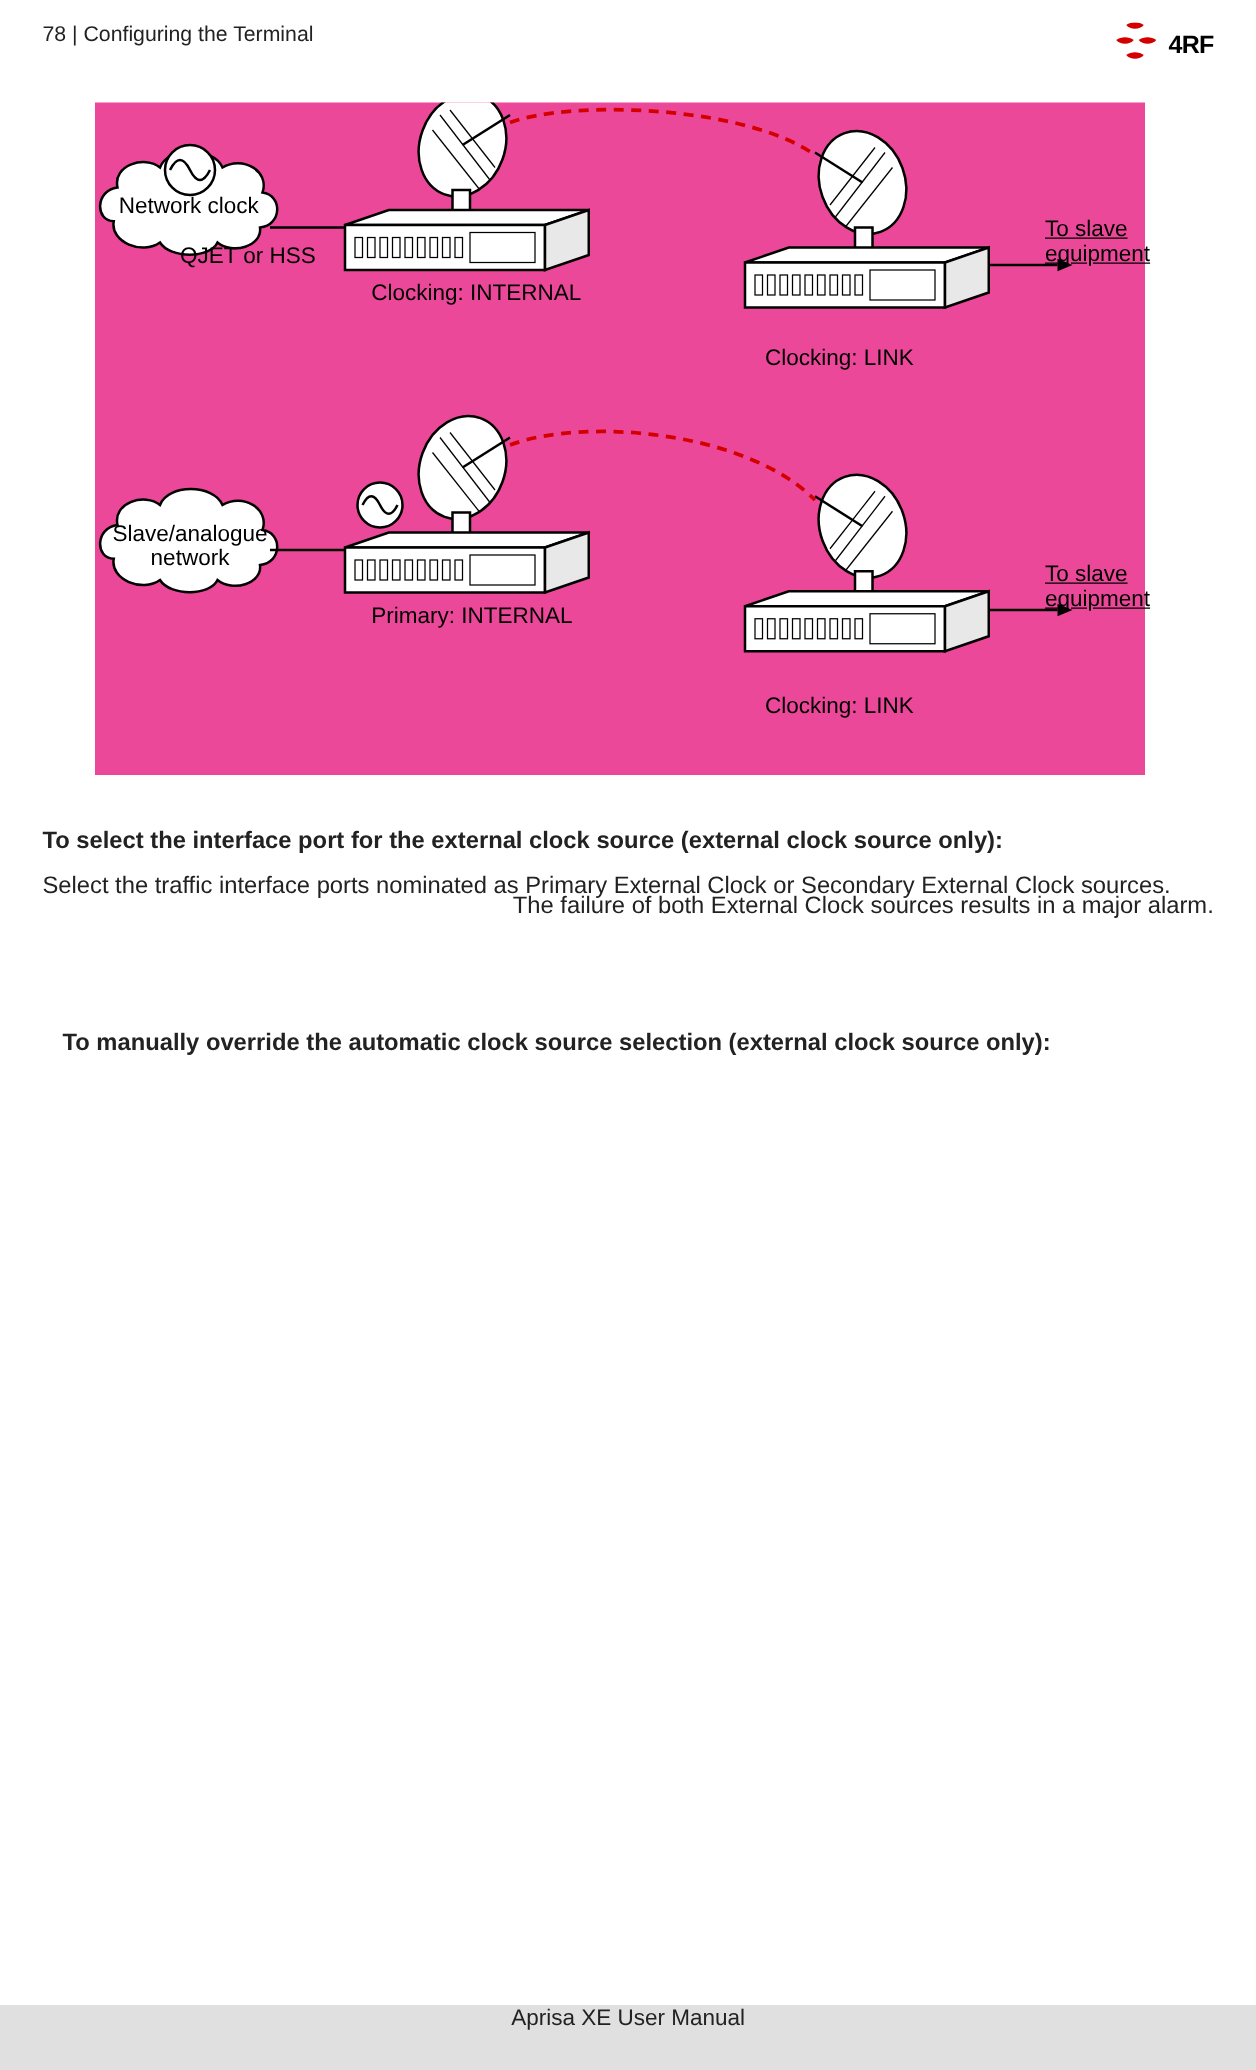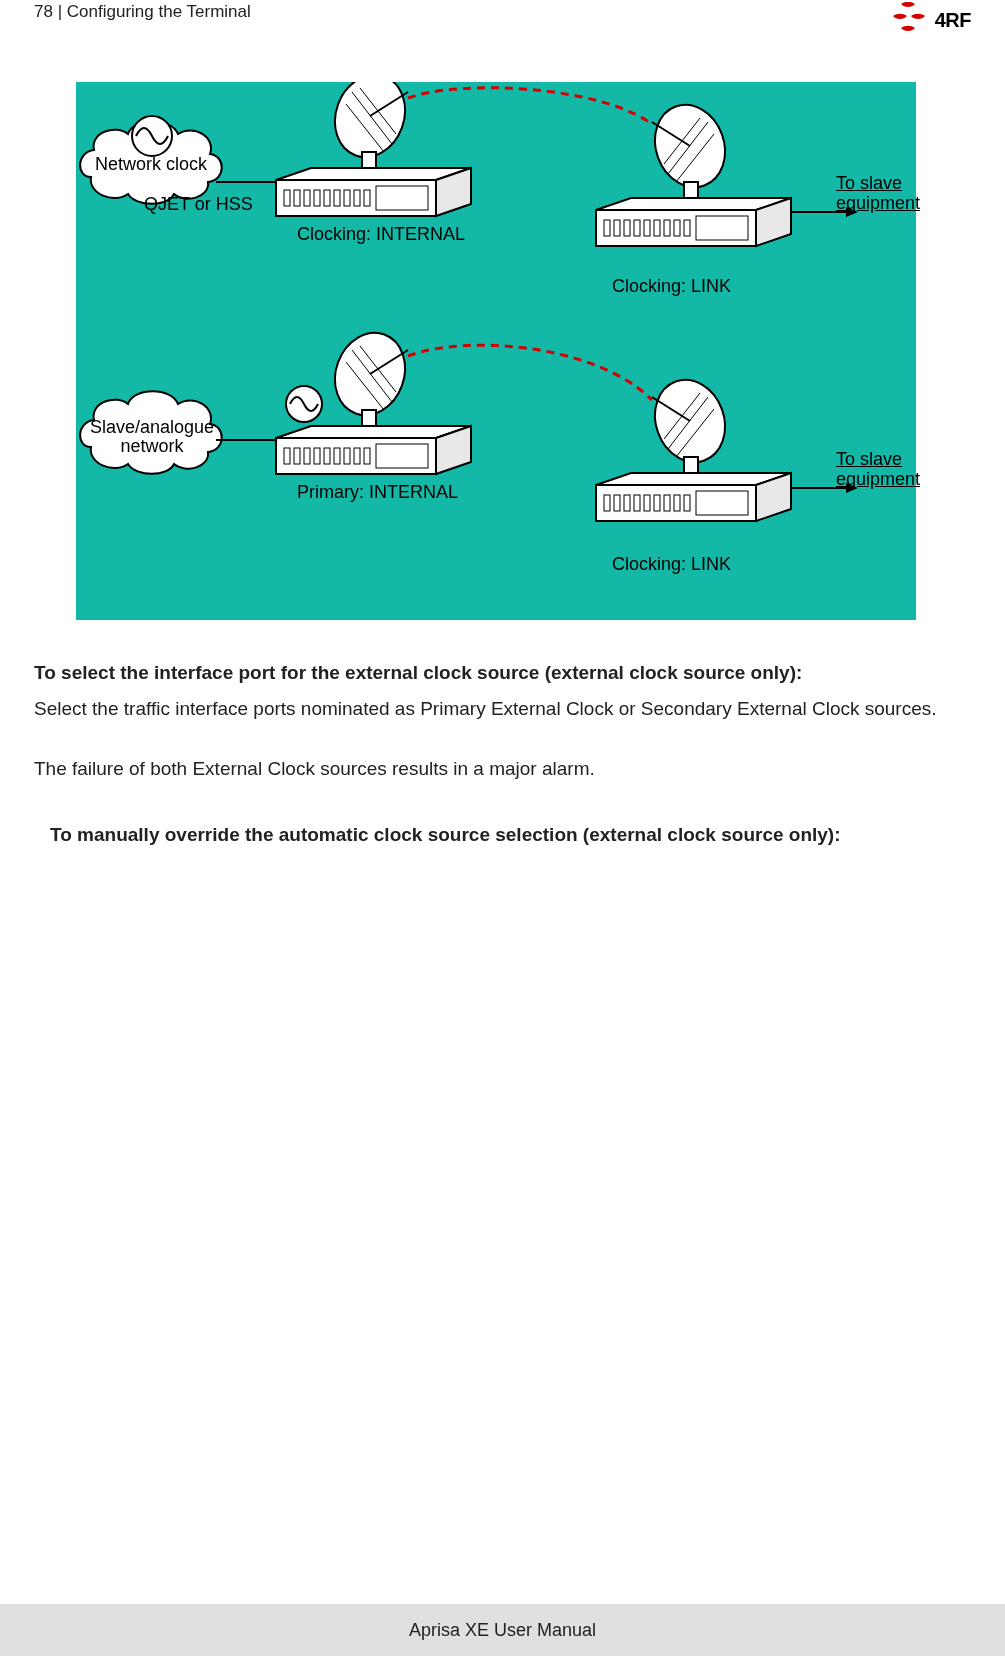--- a/index.html
+++ b/index.html
@@ -13,21 +13,21 @@
     position: relative;
   }
   .page {
     width: 1005px;
     height: 1656px;
     position: relative;
     box-sizing: border-box;
   }
   .header {
     position: absolute;
-    top: 2px;
+    top: 18px;
     left: 34px;
     right: 34px;
     height: 42px;
     display: flex;
     justify-content: space-between;
     align-items: flex-start;
     font-family: Arial, sans-serif;
     gap: 32px;
   }
   .header-text {
@@ -44,21 +44,21 @@
     font-weight: 700;
     color: #000;
     letter-spacing: -0.5px;
   }
   .figure {
     position: absolute;
     top: 82px;
     left: 76px;
     width: 840px;
     height: 538px;
-    background: #14b8a6;
+    background: #ec4899;
   }
   
   .cloud-wrap {
     position: absolute;
   }
   .cloud-label {
     text-align: center;
     font-size: 18px;
     color: #000;
     line-height: 1.05;
@@ -89,21 +89,20 @@
   .p  { font-size: 19px; line-height: 1.35; color: #222; }
   .p.justify { text-align: justify; }
   .footer {
     position: absolute;
     bottom: 0;
     left: 0;
     right: 0;
     height: 52px;
     background: #e0e0e0;
     display: flex;
-    align-items: center;
     justify-content: center;
     font-size: 18px;
     color: #222;
   }
 </style>
 </head>
 <body>
 
 <div class="page">
 
@@ -295,21 +294,21 @@
       <span>equipment</span>
     </div>
   </div>
 
   <div class="body-text" style="top:696px;">
     <div class="p justify">Select the traffic interface ports nominated as Primary External Clock or Secondary External Clock sources.</div>
   </div>
   <div class="body-text" style="top:660px;">
     <div class="p bold">To select the interface port for the external clock source (external clock source only):</div>
   </div>
-  <div class="body-text" style="top:756px;">
+  <div class="body-text" style="top:712px;text-align:right;">
     <div class="p">The failure of both External Clock sources results in a major alarm.</div>
   </div>
 
   <div class="body-text" style="top:822px;margin-left:16px;">
     <div class="p bold">To manually override the automatic clock source selection (external clock source only):</div>
   </div>
 
   <div class="footer">
     <span>Aprisa XE User Manual</span>
   </div>

